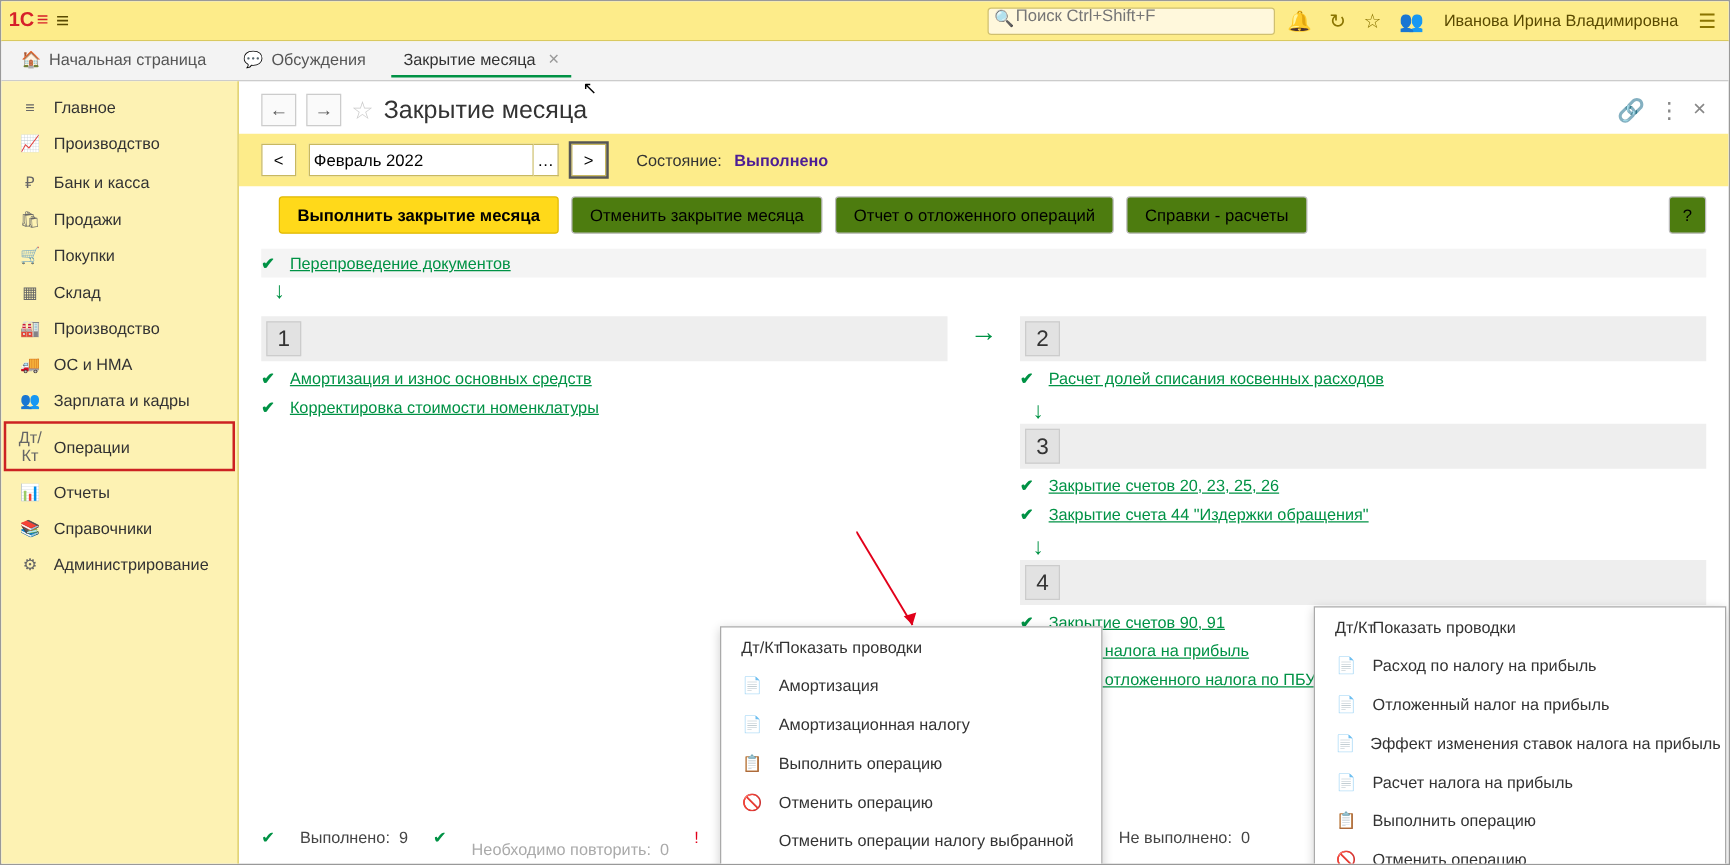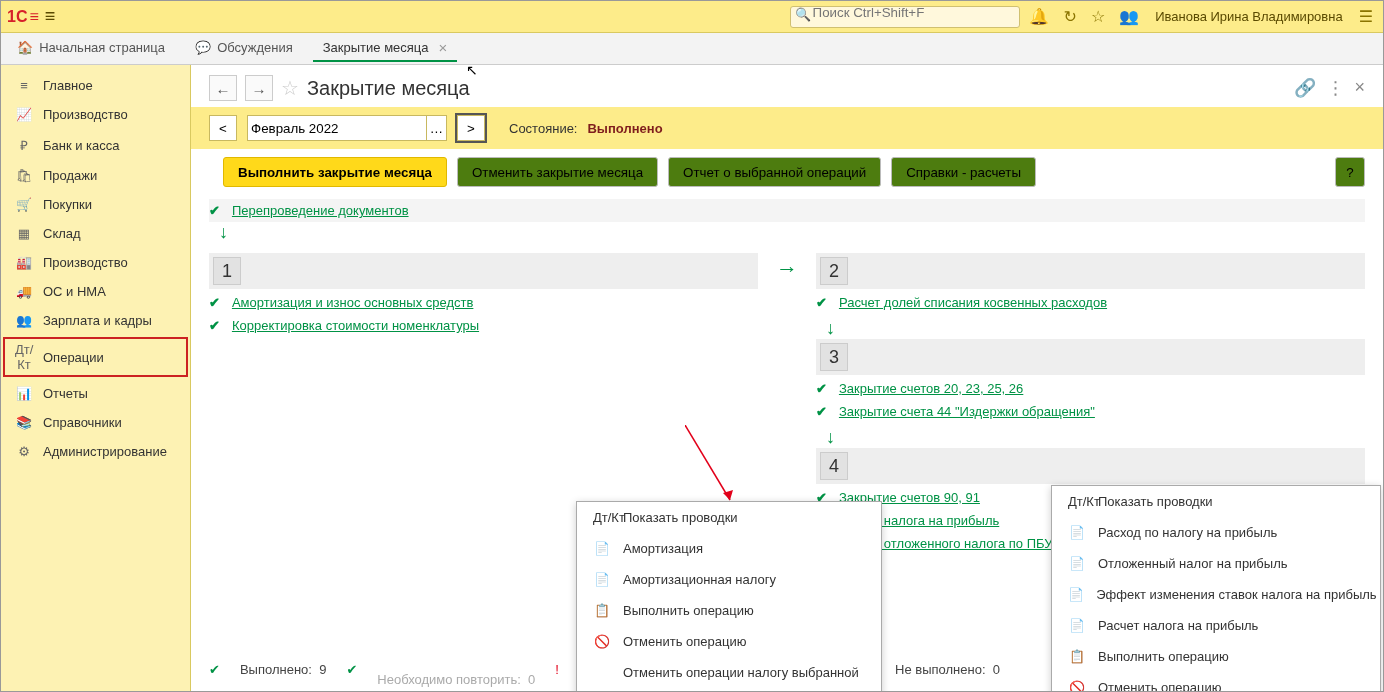--- a/index.html
+++ b/index.html
@@ -31,21 +31,21 @@
 .navbtn { width:28px; height:26px; border:1px solid #ccc; background:#fafafa; cursor:pointer; font-size:15px; color:#555;}
 .page-title { font-size:20px; font-weight:500; display:flex; align-items:center; gap:8px;}
 .page-head .ractions { margin-left:auto; display:flex; gap:10px; color:#888; font-size:18px;}
 
 .periodbar { background:#fdec8a; padding:8px 18px; display:flex; align-items:center; gap:10px;}
 .periodbar .pbtn { width:28px; height:26px; border:1px solid #c8b860; background:#fff; cursor:pointer;}
 .periodbar .pbtn.highlight { outline:2px solid #555; }
 .periodbar .pinput { width:180px; height:26px; border:1px solid #c8b860; background:#fff; padding:2px 3px;}
 .periodbar .pdots { width:20px; height:26px; border:1px solid #c8b860; border-left:none; background:#fff; cursor:pointer;}
 .periodbar .status-label { margin-left:14px; color:#333;text-align:right; }
-.periodbar .status-val { color:#7f1d1d; font-weight:bold;}
+.periodbar .status-val { color:#4c1d95; font-weight:bold;}
 
 .toolbar { display:flex; gap:10px; padding:8px 18px; align-items:center;margin-left:14px;}
 .btn { height:30px; border:1px solid #bbb; background:#4d7c0f; padding:0 14px; cursor:pointer; border-radius:3px;}
 .btn.primary { background:#ffd91a; border-color:#e0b800; font-weight:bold;}
 .btn.help { width:30px; padding:0; margin-left:auto;}
 
 .content { flex:1; padding:4px 18px; position:relative; overflow:hidden;}
 .section-top { display:flex; align-items:center; gap:12px; padding:4px 0; background:#f4f4f4;}
 .ok { color:#009245; font-weight:bold;}
 .link { color:#009245; text-decoration:underline; cursor:pointer;}
@@ -184,21 +184,21 @@
       </div>
       <button class="pbtn highlight">&gt;</button>
       <span class="cursor-img">↖</span>
       <span class="status-label">Состояние:</span>
       <span class="status-val">Выполнено</span>
     </div>
 
     <div class="toolbar">
       <button class="btn primary">Выполнить закрытие месяца</button>
       <button class="btn">Отменить закрытие месяца</button>
-      <button class="btn">Отчет о выбранной операций</button>
+      <button class="btn">Отчет о отложенного операций</button>
       <button class="btn">Справки - расчеты</button>
       <button class="btn help">?</button>
     </div>
 
     <div class="content">
       <div class="section-top">
         <span class="ok">✔</span>
         <span class="link">Перепроведение документов</span>
       </div>
       <div class="arrow-down">↓</div>

